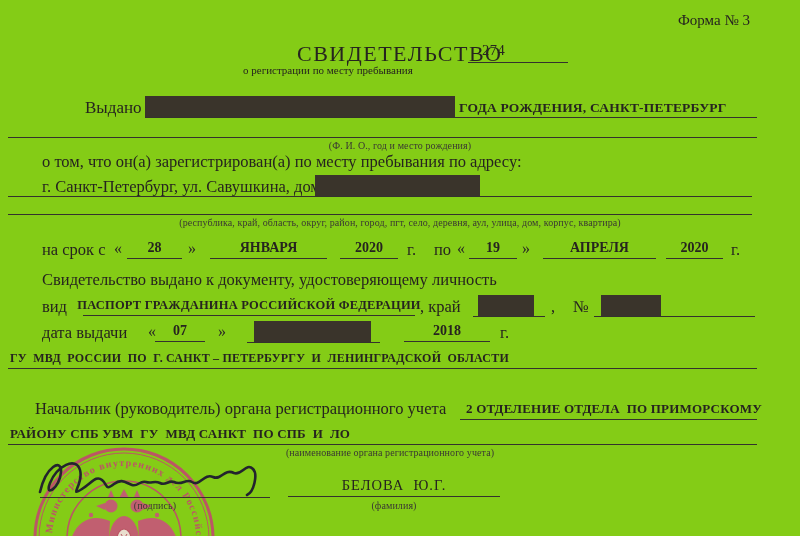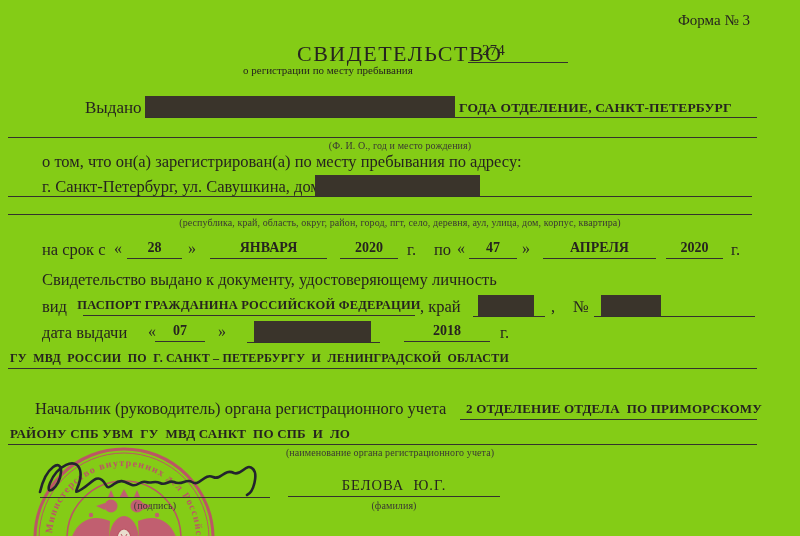--- a/index.html
+++ b/index.html
@@ -33,42 +33,42 @@
 
   <div class="abs title" style="left:250px;top:41px;">СВИДЕТЕЛЬСТВО</div>
   <div class="abs uline" style="left:468px;top:40px;width:100px;height:22px;">
     <span class="abs" style="left:14px;top:2px;font-size:14.5px;letter-spacing:0.5px;">274</span>
   </div>
   <div class="abs" style="left:243px;top:64px;font-size:11px;">о регистрации по месту пребывания</div>
 
   <div class="abs t17" style="left:85px;top:98px;">Выдано</div>
   <div class="abs uline" style="left:145px;top:96px;width:612px;height:21px;"></div>
   <div class="abs redact" style="left:145px;top:96px;width:310px;height:21px;"></div>
-  <div class="abs boldcaps" style="left:459px;top:100px;">ГОДА ОТДЕЛЕНИЕ, САНКТ-ПЕТЕРБУРГ</div>
+  <div class="abs boldcaps" style="left:459px;top:100px;">ГОДА РОЖДЕНИЯ, САНКТ-ПЕТЕРБУРГ</div>
 
   <div class="abs uline" style="left:8px;top:120px;width:749px;height:17px;"></div>
   <div class="abs cap" style="left:0;top:140px;width:800px;">(Ф. И. О., год и место рождения)</div>
 
   <div class="abs t16" style="left:42px;top:152px;">о том, что он(а) зарегистрирован(а) по месту пребывания по адресу:</div>
   <div class="abs uline" style="left:8px;top:175px;width:744px;height:21px;"></div>
   <div class="abs t16" style="left:42px;top:177px;">г. Санкт-Петербург, ул. Савушкина, дом</div>
   <div class="abs redact" style="left:315px;top:175px;width:165px;height:21px;"></div>
   <div class="abs uline" style="left:8px;top:198px;width:744px;height:16px;"></div>
   <div class="abs cap" style="left:0;top:217px;width:800px;">(республика, край, область, округ, район, город, пгт, село, деревня, аул, улица, дом, корпус, квартира)</div>
 
   <div class="abs t16" style="left:42px;top:240px;">на срок с</div>
   <div class="abs quote" style="left:114px;top:240px;">«</div>
   <div class="abs uline vbox" style="left:127px;top:238px;width:55px;height:21px;">28</div>
   <div class="abs quote" style="left:188px;top:240px;">»</div>
   <div class="abs uline vbox" style="left:210px;top:238px;width:117px;height:21px;">ЯНВАРЯ</div>
   <div class="abs uline vbox" style="left:340px;top:238px;width:58px;height:21px;">2020</div>
   <div class="abs t16" style="left:407px;top:240px;">г.</div>
   <div class="abs t16" style="left:434px;top:240px;">по</div>
   <div class="abs quote" style="left:457px;top:240px;">«</div>
-  <div class="abs uline vbox" style="left:469px;top:238px;width:48px;height:21px;">47</div>
+  <div class="abs uline vbox" style="left:469px;top:238px;width:48px;height:21px;">19</div>
   <div class="abs quote" style="left:522px;top:240px;">»</div>
   <div class="abs uline vbox" style="left:543px;top:238px;width:113px;height:21px;">АПРЕЛЯ</div>
   <div class="abs uline vbox" style="left:666px;top:238px;width:57px;height:21px;">2020</div>
   <div class="abs t16" style="left:731px;top:240px;">г.</div>
 
   <div class="abs t16" style="left:42px;top:270px;">Свидетельство выдано к документу, удостоверяющему личность</div>
 
   <div class="abs t16" style="left:42px;top:297px;">вид</div>
   <div class="abs uline vbox" style="left:83px;top:295px;width:332px;height:21px;">
     <span class="vcaps">ПАСПОРТ ГРАЖДАНИНА РОССИЙСКОЙ ФЕДЕРАЦИИ</span>

